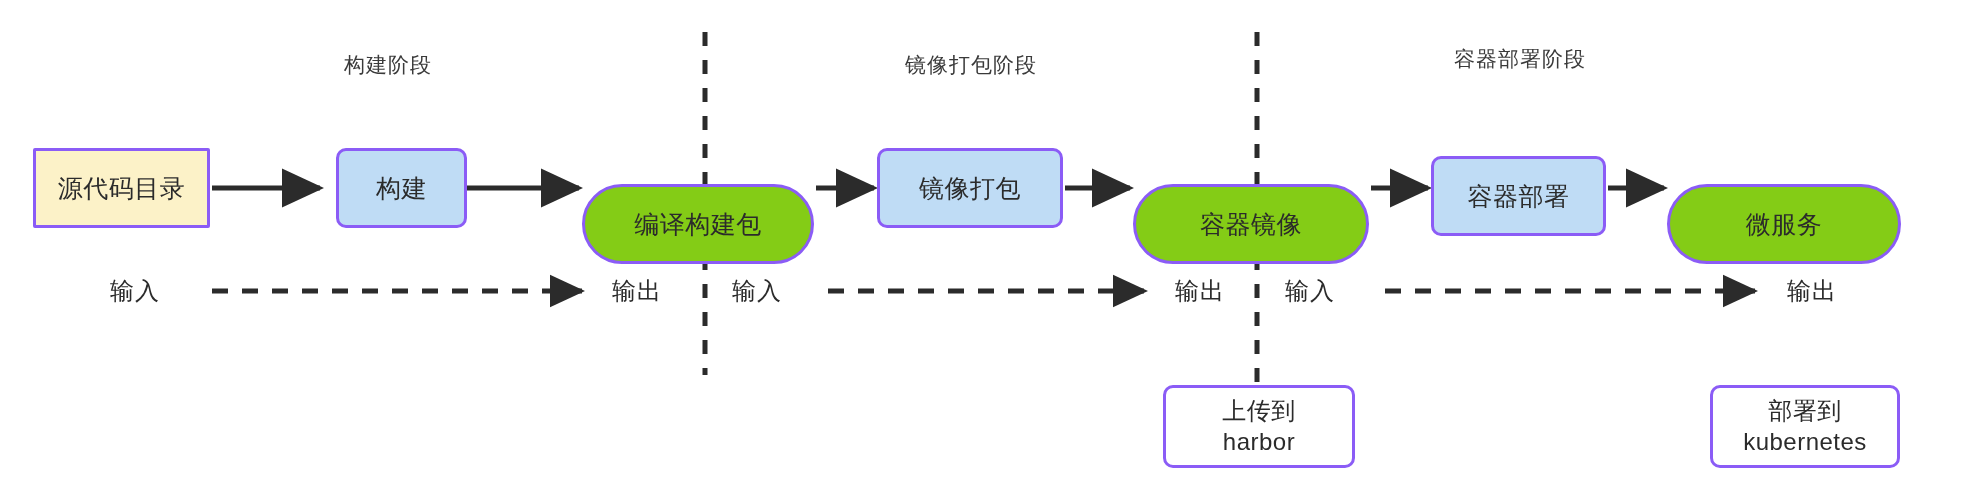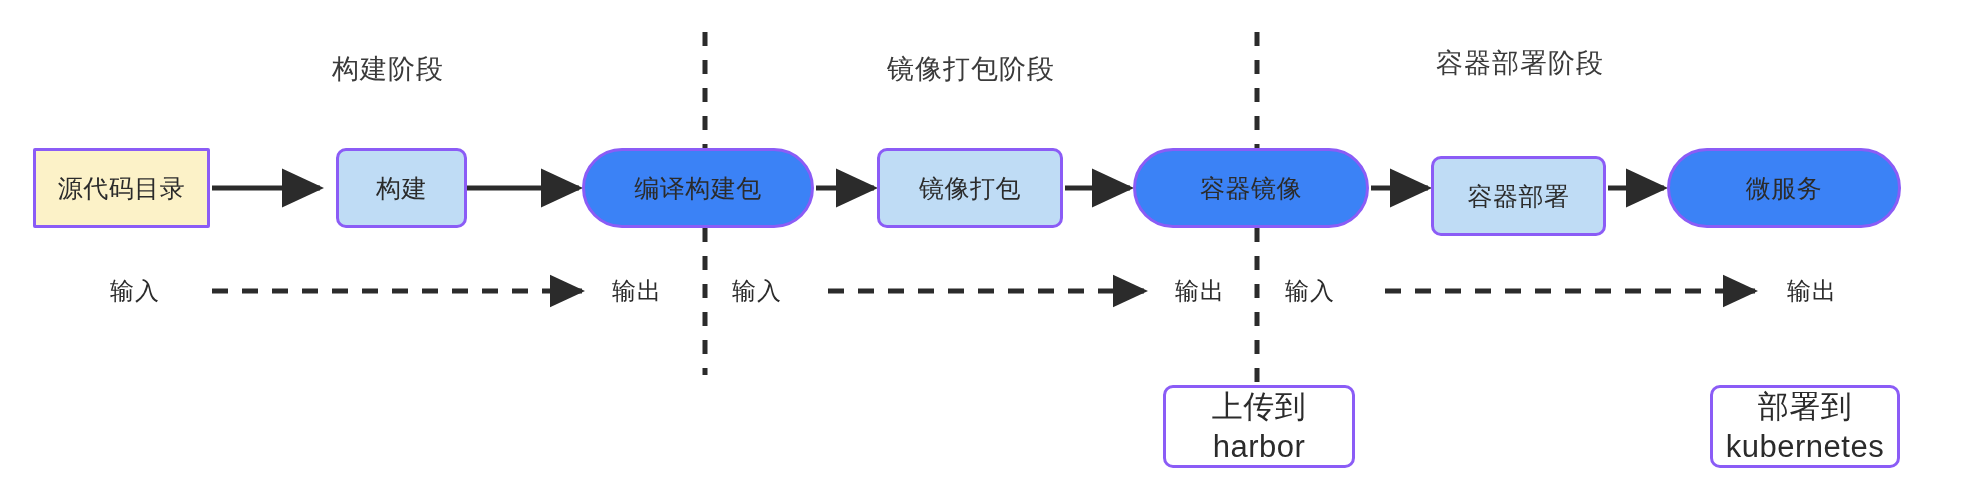--- a/index.html
+++ b/index.html
@@ -33,26 +33,26 @@
     justify-content: center;
     text-align: center;
     color: #2b2b2b;
     font-size: 25px;
     line-height: 1.28;
     letter-spacing: 0.5px;
     white-space: pre-line;
   }
   .node.yellow { background: #fcf2c8; border-radius: 2px; }
   .node.blue   { background: #bfdcf5; border-radius: 10px; }
-  .node.pink   { background: #3b82f6; border-radius: 40px; }
-  .node.plain  { background: #ffffff; border-radius: 10px; font-size: 31px; }
+  .node.pink   { background: #84cc16; border-radius: 40px; margin-top: 36px; }
+  .node.plain  { background: #ffffff; border-radius: 10px; font-size: 24px; }
   .stage-label {
     position: absolute;
     color: #3a3a3a;
-    font-size: 27px;
+    font-size: 21px;
     letter-spacing: 1px;
     white-space: nowrap;
     transform: translateX(-50%);
   }
   .io-label {
     position: absolute;
     color: #2b2b2b;
     font-size: 24px;
     letter-spacing: 1px;
     white-space: nowrap;

